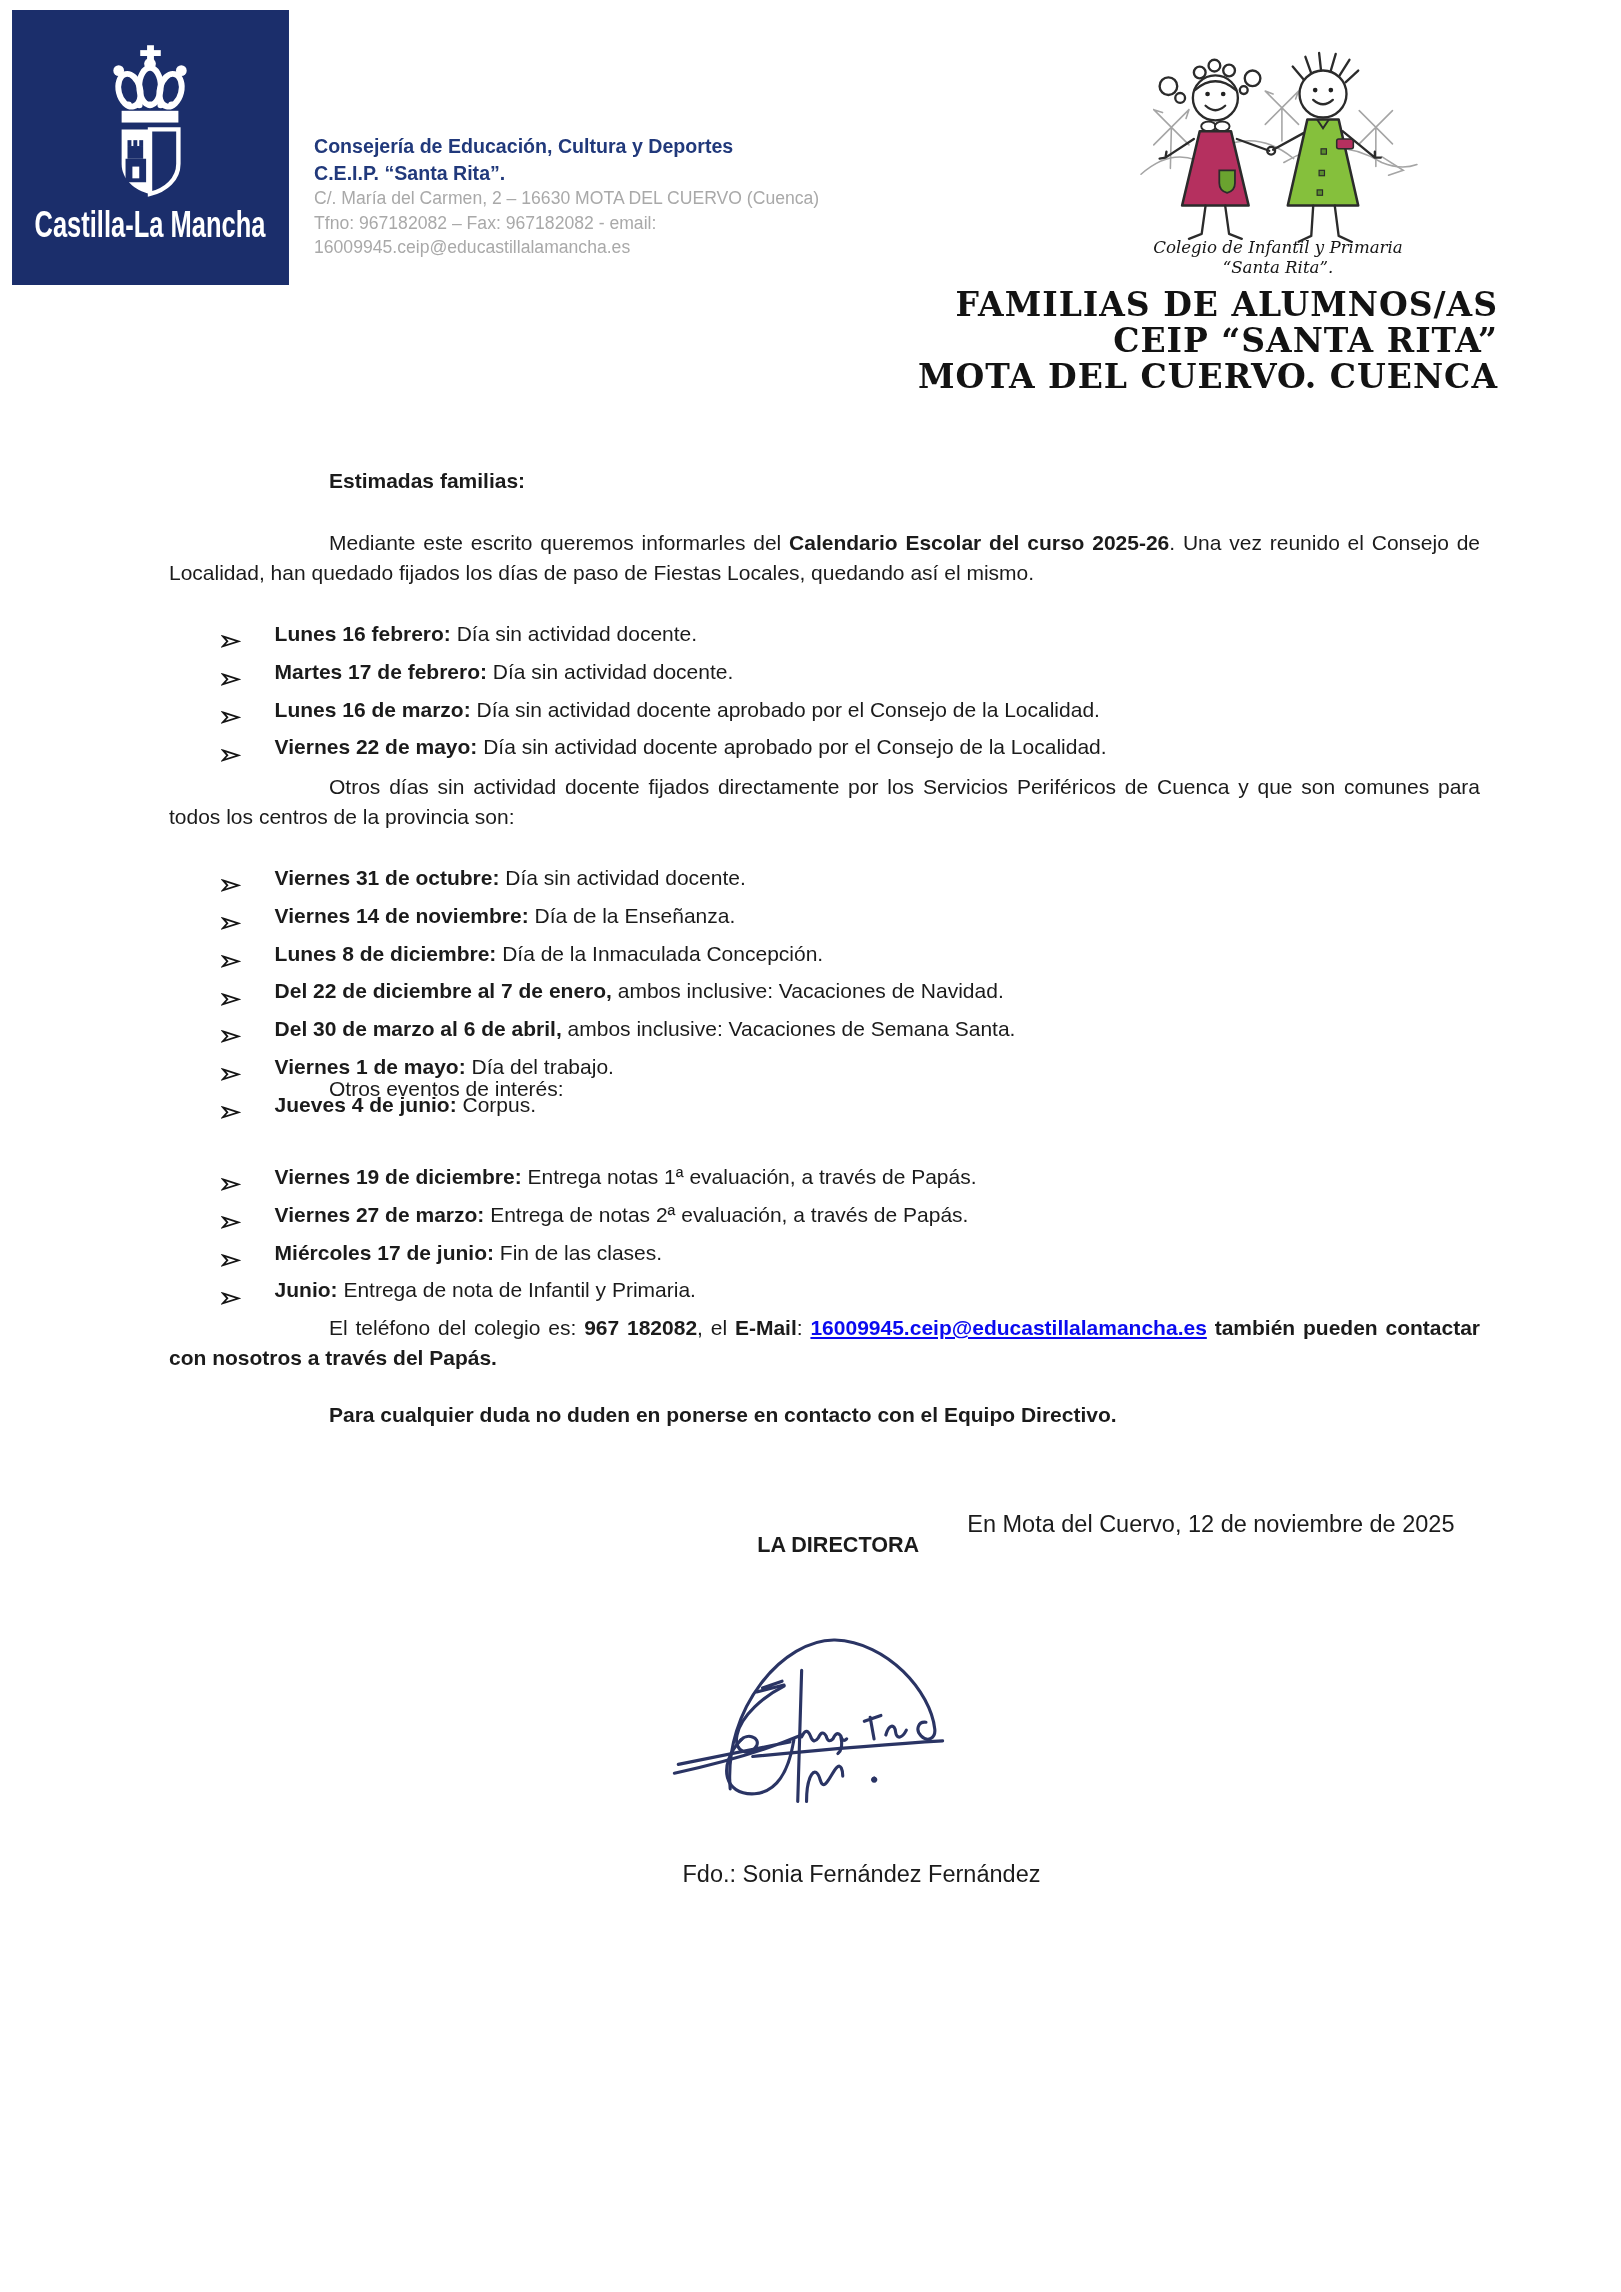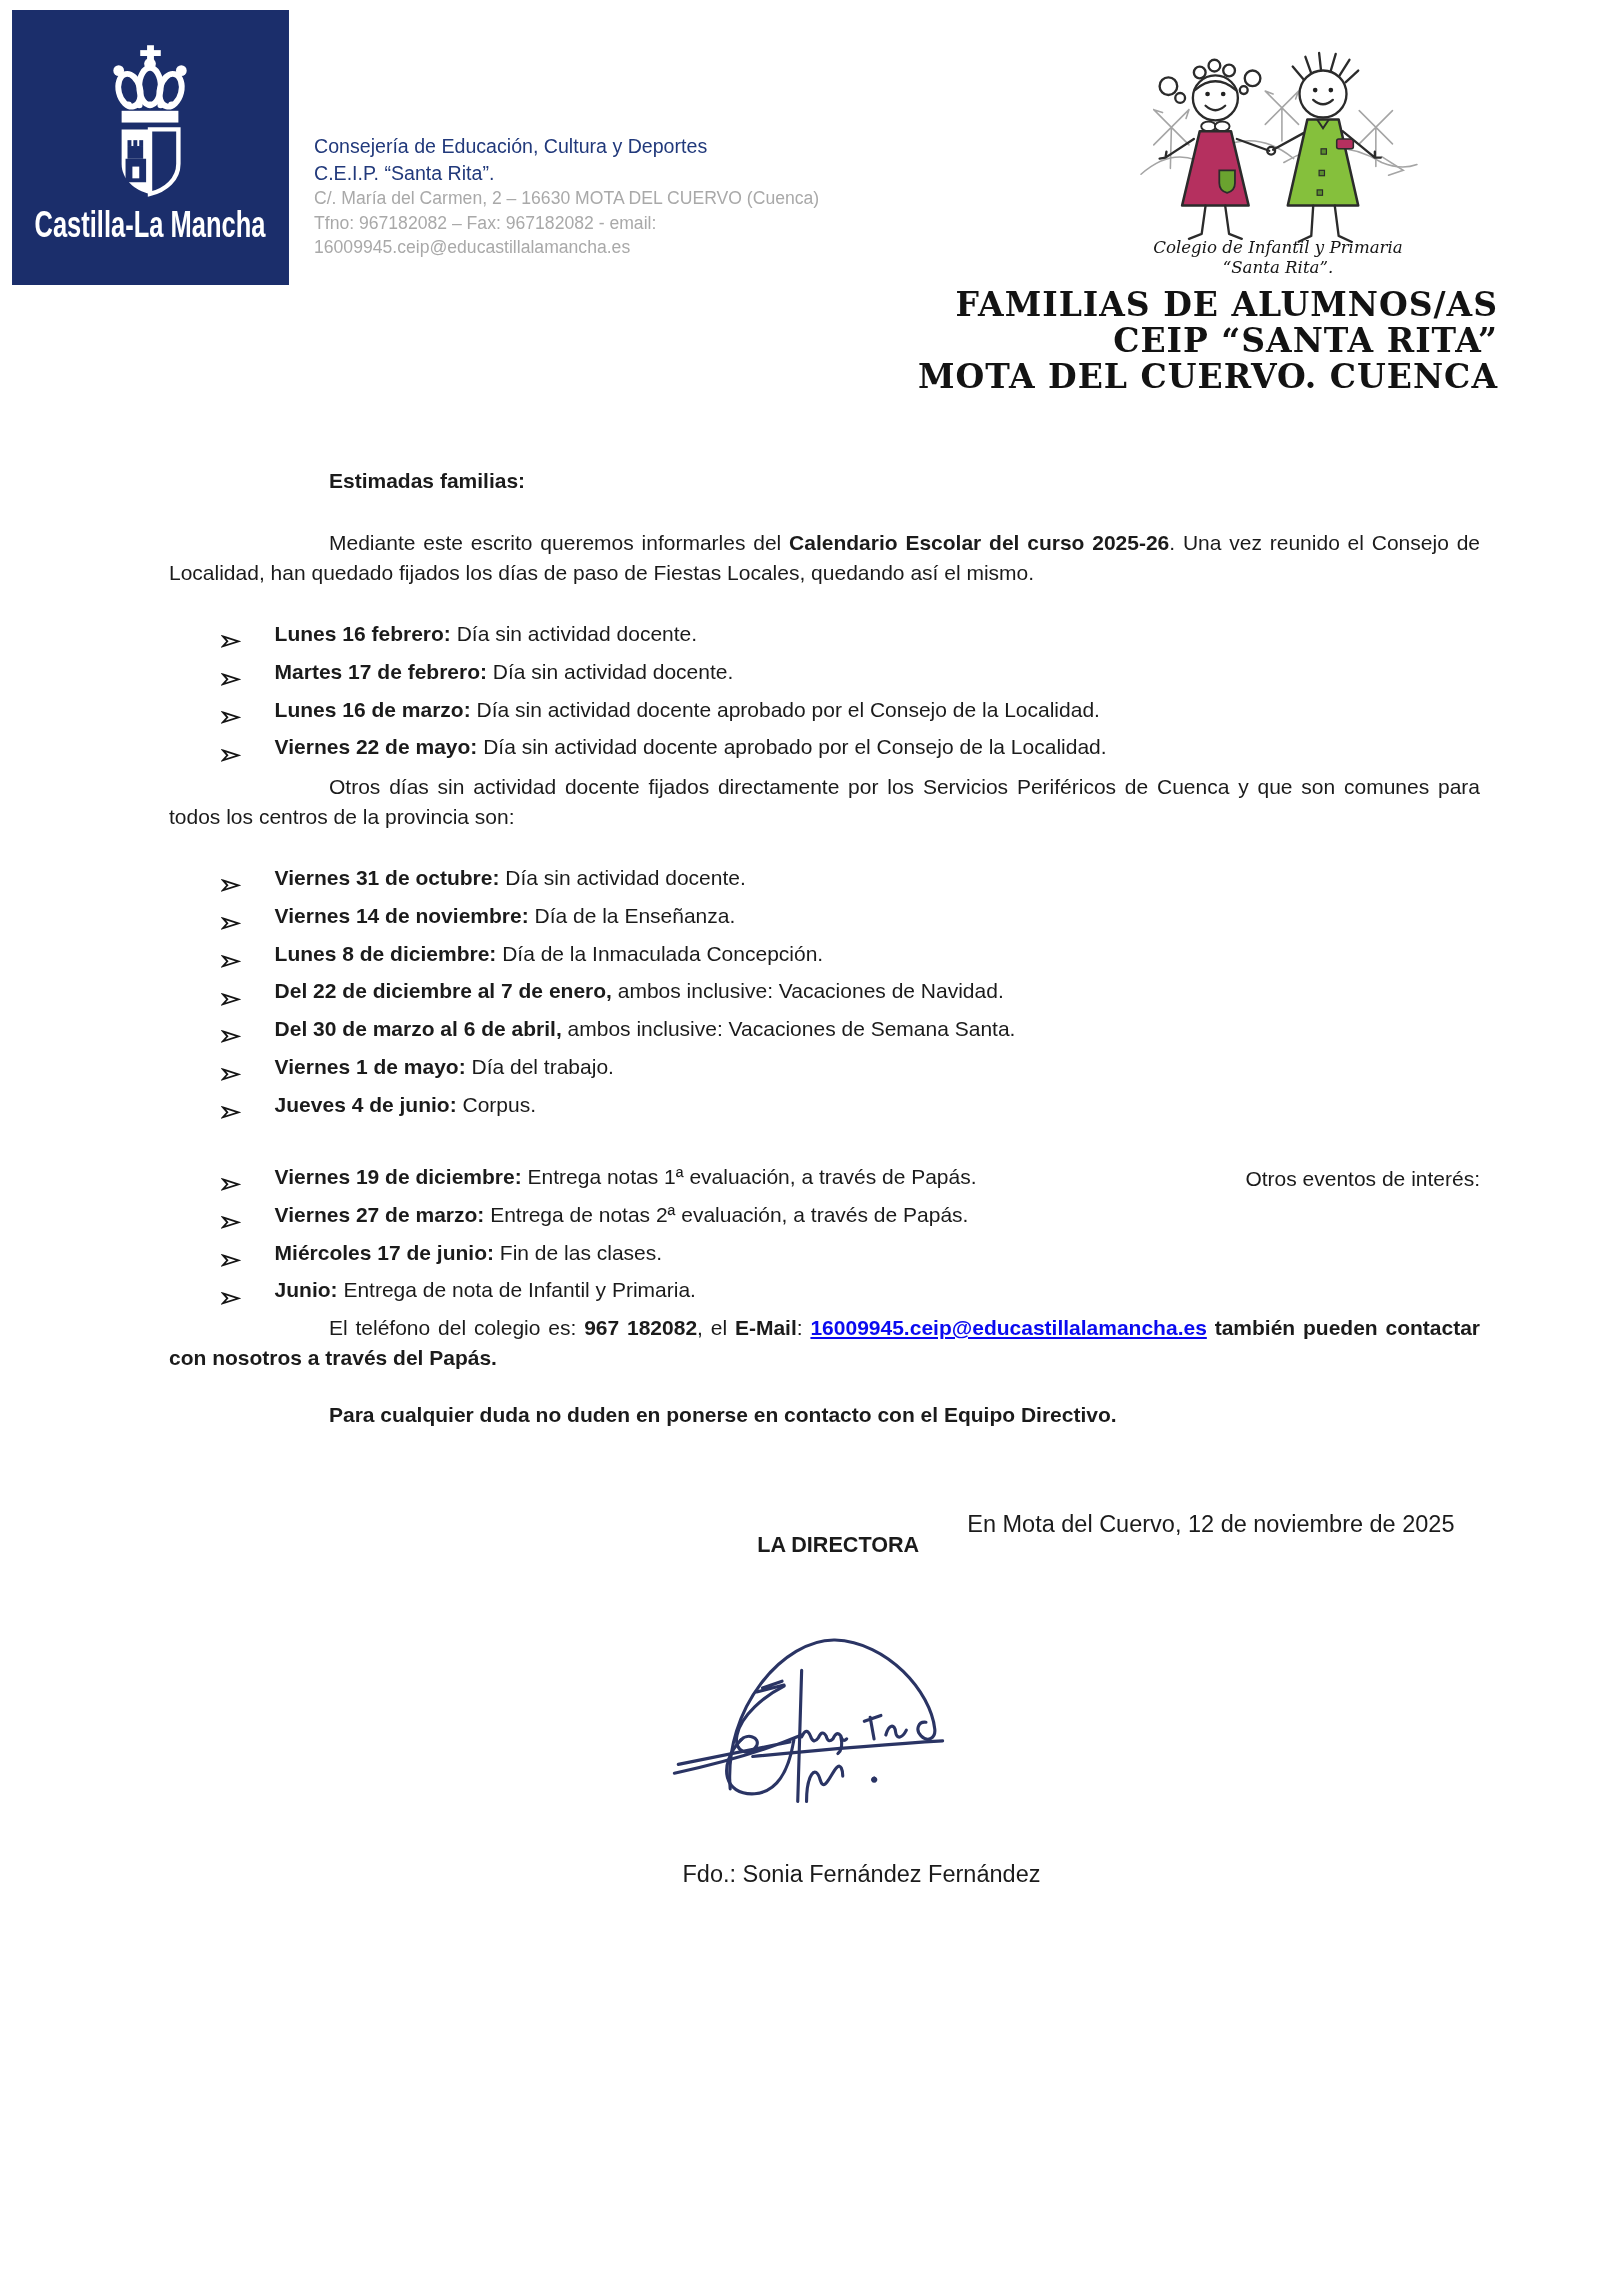--- a/index.html
+++ b/index.html
@@ -9,21 +9,21 @@
     background:#ffffff; overflow:hidden;
     font-family:"Liberation Sans", sans-serif; color:#1b1b1b;
   }
   .abs { position:absolute; }
   p { margin:0; }
   b { font-weight:bold; }
 
   
   .logo-box { left:11.8px; top:9.8px; width:277px; height:265px; }
   .hdr-text { left:314px; top:133px; width:588px; }
-  .h-navy { font-size:19.6px; font-weight:normal; color:#21397b; line-height:26.5px; white-space:nowrap; }
+  .h-navy { font-size:19.6px; font-weight:bold; color:#21397b; line-height:26.5px; white-space:nowrap; }
   .h-gray { font-size:17.6px; color:#a9a9a9; line-height:24.5px; white-space:nowrap; }
 
   .badge { left:1135px; top:49px; width:286px; height:227px; }
 
   .recipient {
     right:123px; top:287px; text-align:right;
     font-family:"DejaVu Serif", serif; font-weight:bold;
     font-size:33px; line-height:36px; letter-spacing:1px; color:#131313;
     white-space:nowrap;
   }
@@ -278,21 +278,21 @@
       <div class="li">
         <span class="li-bullet">
           <svg width="19.6" height="14.7" viewBox="0 0 20 15">
             <path d="M2,2.5 L18,7.5 L2,12.5 L6.5,7.5 Z" fill="#ffffff" stroke="#141414" stroke-width="1.8"></path>
           </svg>
         </span>
         <span class="li-text"><b>Jueves 4 de junio:</b><span> Corpus.</span></span>
       </div>
     </div>
 
-  <p class="body-sec indent" style="top:1164px;text-align:right;">Otros eventos de interés:</p>
+  <p class="body-sec indent" style="top:1074px;">Otros eventos de interés:</p>
 
   <div class="body-sec list" style="top:1162px;">
 
       <div class="li">
         <span class="li-bullet">
           <svg width="19.6" height="14.7" viewBox="0 0 20 15">
             <path d="M2,2.5 L18,7.5 L2,12.5 L6.5,7.5 Z" fill="#ffffff" stroke="#141414" stroke-width="1.8"></path>
           </svg>
         </span>
         <span class="li-text"><b>Viernes 19 de diciembre:</b><span> Entrega notas 1ª evaluación, a través de Papás.</span></span>

